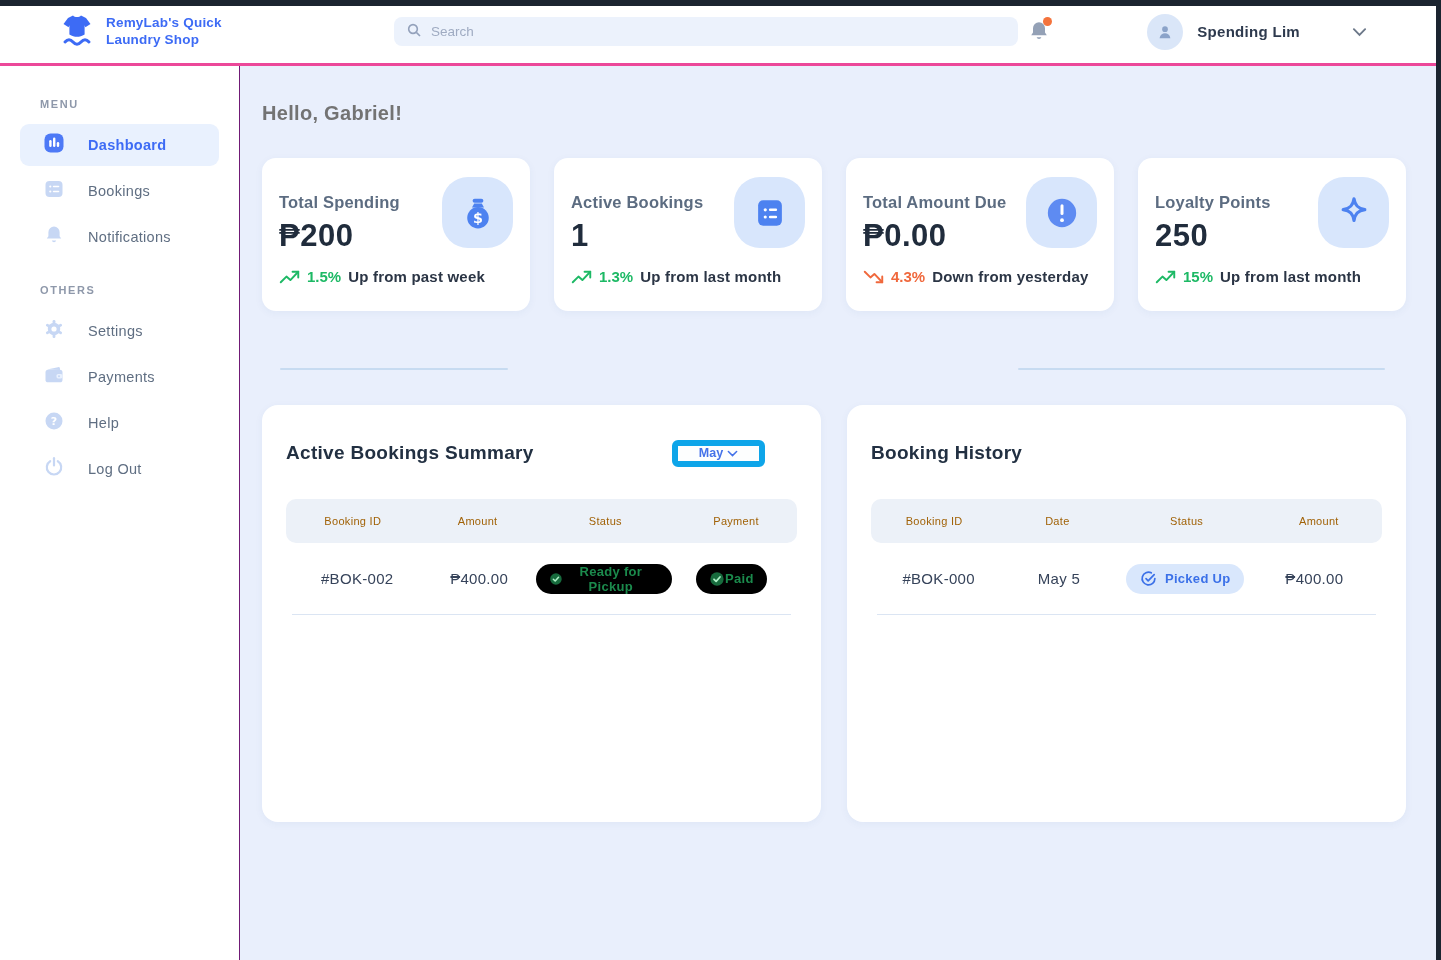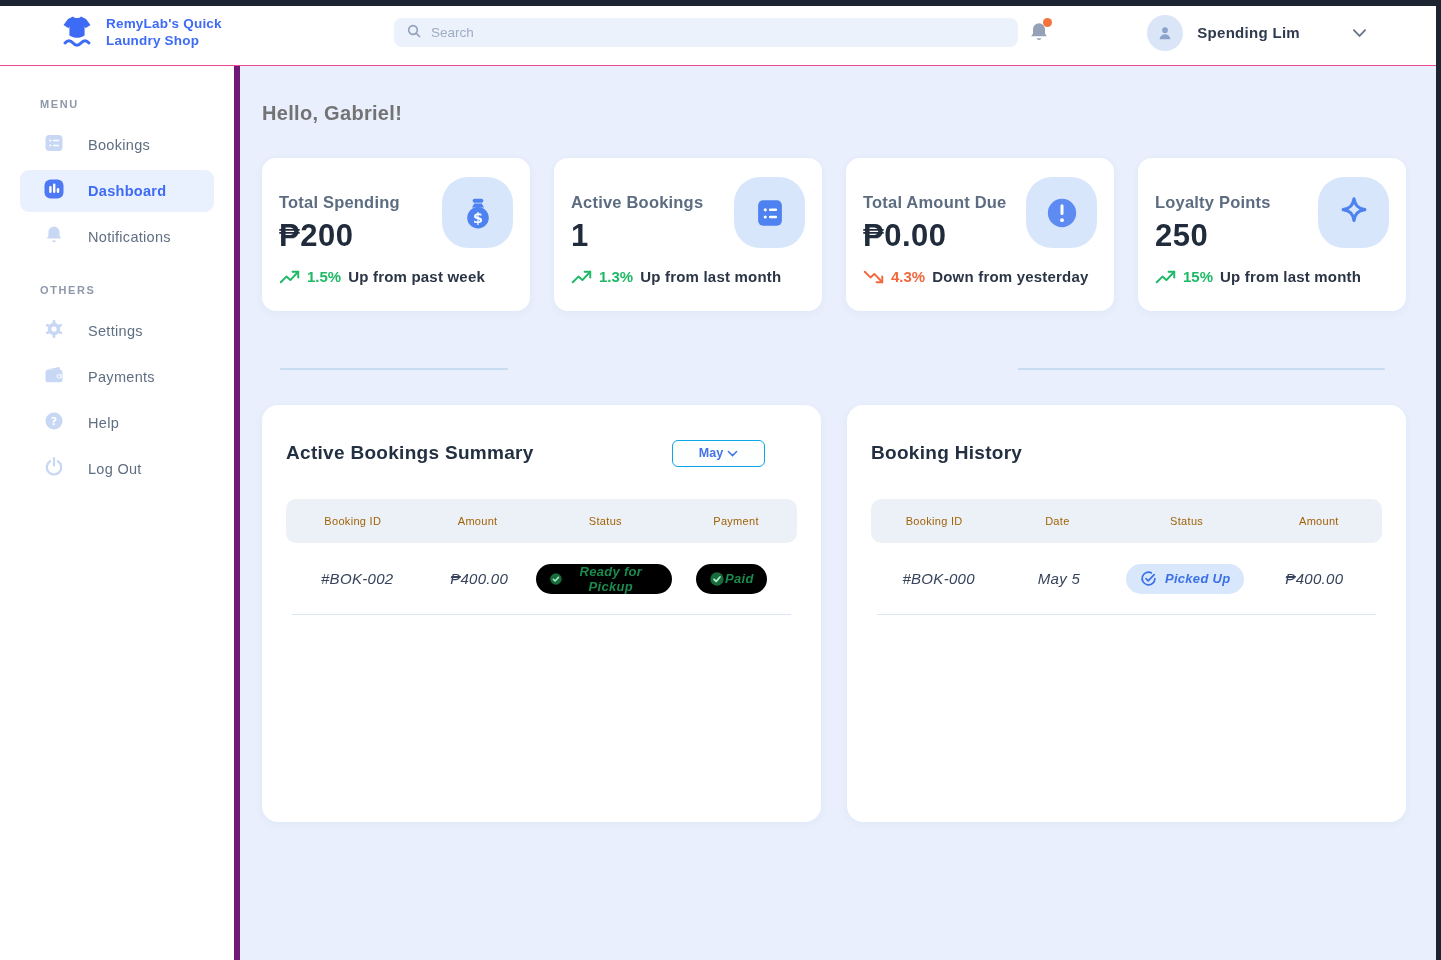--- a/index.html
+++ b/index.html
@@ -4,37 +4,37 @@
 <style>
   * { margin:0; padding:0; box-sizing:border-box; }
   html,body { width:1441px; height:960px; font-family:"Liberation Sans","DejaVu Sans",sans-serif; background:#fff; overflow:hidden; }
   body { position:relative; }
 
   
   .frame-top { position:absolute; top:0; left:0; width:100%; height:6px; background:#1b2430; z-index:60; }
   .frame-right { position:absolute; top:0; right:0; width:5px; height:100%; background:#1b2430; z-index:60; }
 
   
-  header { position:absolute; top:0; left:0; width:100%; height:66px; background:#fff; border-bottom:1px solid #ec4899; display:flex; align-items:center; z-index:10; }
+  header { position:absolute; top:0; left:0; width:100%; height:66px; background:#fff; border-bottom:3px solid #ec4899; display:flex; align-items:center; z-index:10; }
   .logo { display:flex; align-items:center; gap:10px; margin-left:58px; width:300px; cursor:pointer; }
   .logo-text { color:#3d6bf5; font-weight:bold; font-size:13.5px; line-height:1.2; letter-spacing:.2px; }
   .search-wrap { width:624px; height:29px; background:#ecf2fc; border-radius:8px; display:flex; align-items:center; padding:0 12px; gap:9px; margin-left:36px; }
   .search-wrap input { border:none; outline:none; background:transparent; font-size:13.5px; color:#44506a; width:100%; font-family:inherit; }
   .search-wrap input::placeholder { color:#9fabc2; }
   .header-right { margin-left:auto; display:flex; align-items:center; margin-right:74px; }
   .bell-btn { position:relative; margin-right:94px; cursor:pointer; width:26px; height:26px; }
   .bell-dot { position:absolute; top:-2px; right:1px; width:9px; height:9px; border-radius:50%; background:#f4733c; }
   .user-menu { display:flex; align-items:center; gap:14px; cursor:pointer; }
   .avatar { width:36px; height:36px; border-radius:50%; background:#dae6f8; display:flex; align-items:center; justify-content:center; }
   .user-name { font-size:15px; color:#2e3a4e; font-weight:bold; letter-spacing:.3px; }
   .user-chevron { margin-left:38px; }
 
   
   .layout { position:absolute; top:66px; left:0; right:0; bottom:0; display:flex; }
-  aside { width:240px; background:#fff; border-right:6px solid #701a75; padding-top:32px; flex-shrink:0; }
+  aside { width:240px; background:#fff; border-right:1px solid #701a75; padding-top:32px; flex-shrink:0; }
   .side-label { font-size:11px; letter-spacing:1.6px; color:#8e98aa; font-weight:bold; margin:0 0 14px 40px; }
   .side-label.others { margin-top:26px; }
   .nav-item { display:flex; align-items:center; gap:22px; height:42px; margin:4px 20px; padding-left:22px; border-radius:9px; cursor:pointer; }
   .nav-item span.lbl { font-size:14.5px; color:#5f6e82; letter-spacing:.3px; }
   .nav-item.active { background:#e9f1fe; }
   .nav-item.active span.lbl { color:#3d6bf5; font-weight:bold; }
 
   main { flex:1; background:#e9effc; position:relative; padding:0 35px 0 22px; overflow:hidden; }
 
   
@@ -59,29 +59,29 @@
   
   .deco-line { position:absolute; height:2px; background:#c7dbf1; border-radius:2px; top:302px; }
   .deco-line.l1 { left:40px; width:228px; }
   .deco-line.l2 { left:778px; width:367px; }
 
   
   .panels { display:grid; grid-template-columns:1fr 1fr; gap:26px; margin-top:94px; }
   .panel { background:#fff; border-radius:16px; height:417px; padding:32px 24px 0 24px; box-shadow:0 2px 8px rgba(40,70,140,.05); }
   .panel-head { display:flex; align-items:center; justify-content:space-between; min-height:32px; }
   .panel-title { font-size:19px; font-weight:bold; color:#223042; letter-spacing:.3px; }
-  .month-select { display:flex; align-items:center; justify-content:center; gap:4px; width:93px; height:27px; border:1px solid #0ea5e9; border-radius:6px; background:#fdfefe; cursor:pointer; margin-right:32px; }
+  .month-select { display:flex; align-items:center; justify-content:center; gap:4px; width:93px; height:27px; border:6px solid #0ea5e9; border-radius:6px; background:#fdfefe; cursor:pointer; margin-right:32px; }
   .month-select span { color:#4472e9; font-size:12.5px; font-weight:bold; }
 
   .table { margin-top:30px; }
   .t-head { display:grid; background:#ecf1f8; border-radius:10px; height:44px; align-items:center; }
   .t-head div { text-align:center; font-size:11px; color:#a16207; letter-spacing:.3px; }
   .cols-a { grid-template-columns:1.15fr 1fr 1.2fr 1.05fr; }
   .cols-b { grid-template-columns:1.05fr 1fr 1.15fr 1.05fr; }
-  .t-row { display:grid; align-items:center; height:72px; margin:0 6px; border-bottom:1px solid #dbe5f3;font-style:italic; }
+  .t-row { display:grid; align-items:center; height:72px; margin:0 6px; border-bottom:1px solid #dbe5f3; }
   .t-row div { text-align:center; font-size:15px; color:#36435a; letter-spacing:.3px; }
 
   .badge-green { display:inline-flex; align-items:center; background:#000000; border-radius:16px; height:30px; padding:0 13px; }
   .badge-green span { color:#1b8a4c; font-size:13px; font-weight:bold; }
   .badge-blue { display:inline-flex; align-items:center; gap:8px; background:#d9e7fc; border-radius:16px; height:30px; padding:0 14px; }
   .badge-blue span { color:#3b70e8; font-size:13px; font-weight:bold; }
 </style>
 </head>
 <body>
 
@@ -134,43 +134,43 @@
           </svg>
       </span>
     </div>
   </div>
 </header>
 
 <div class="layout">
   <aside>
     <div class="side-label">MENU</div>
 
+    <div class="nav-item active">
+      <span>
+        <svg width="24" height="24" viewBox="0 0 24 24">
+          <rect x="2.5" y="2.5" width="19" height="19" rx="6" fill="#4d79f6"></rect>
+          <rect x="7.2" y="9" width="2.4" height="7" rx="1.2" fill="#fff"></rect>
+          <rect x="11" y="6.5" width="2.4" height="9.5" rx="1.2" fill="#fff"></rect>
+          <rect x="14.8" y="11" width="2.4" height="5" rx="1.2" fill="#fff"></rect>
+        </svg>
+      </span>
+      <span class="lbl">Dashboard</span>
+    </div>
+
     <div class="nav-item">
       <span>
         <svg width="24" height="24" viewBox="0 0 24 24">
           <rect x="3.5" y="4" width="17" height="16" rx="4" fill="#c7d7f4"></rect>
           <circle cx="8.3" cy="9.5" r="1.1" fill="#fff"></circle>
             <circle cx="8.3" cy="14.5" r="1.1" fill="#fff"></circle>
           <rect x="10.8" y="8.7" width="6.5" height="1.6" rx=".8" fill="#fff"></rect>
           <rect x="10.8" y="13.7" width="6.5" height="1.6" rx=".8" fill="#fff"></rect>
         </svg>
       </span>
       <span class="lbl">Bookings</span>
-    </div>
-
-    <div class="nav-item active">
-      <span>
-        <svg width="24" height="24" viewBox="0 0 24 24">
-          <rect x="2.5" y="2.5" width="19" height="19" rx="6" fill="#4d79f6"></rect>
-          <rect x="7.2" y="9" width="2.4" height="7" rx="1.2" fill="#fff"></rect>
-          <rect x="11" y="6.5" width="2.4" height="9.5" rx="1.2" fill="#fff"></rect>
-          <rect x="14.8" y="11" width="2.4" height="5" rx="1.2" fill="#fff"></rect>
-        </svg>
-      </span>
-      <span class="lbl">Dashboard</span>
     </div>
 
     <div class="nav-item">
       <span>
         <svg width="24" height="24" viewBox="0 0 24 24">
           <path d="M12 3.6a5.6 5.6 0 0 0-5.6 5.6v4l-1.6 2.4h14.4l-1.6-2.4v-4A5.6 5.6 0 0 0 12 3.6z" fill="#c7d7f4"></path>
           <path d="M9.8 17.6a2.3 2.3 0 0 0 4.4 0z" fill="#c7d7f4"></path>
         </svg>
       </span>
       <span class="lbl">Notifications</span>

